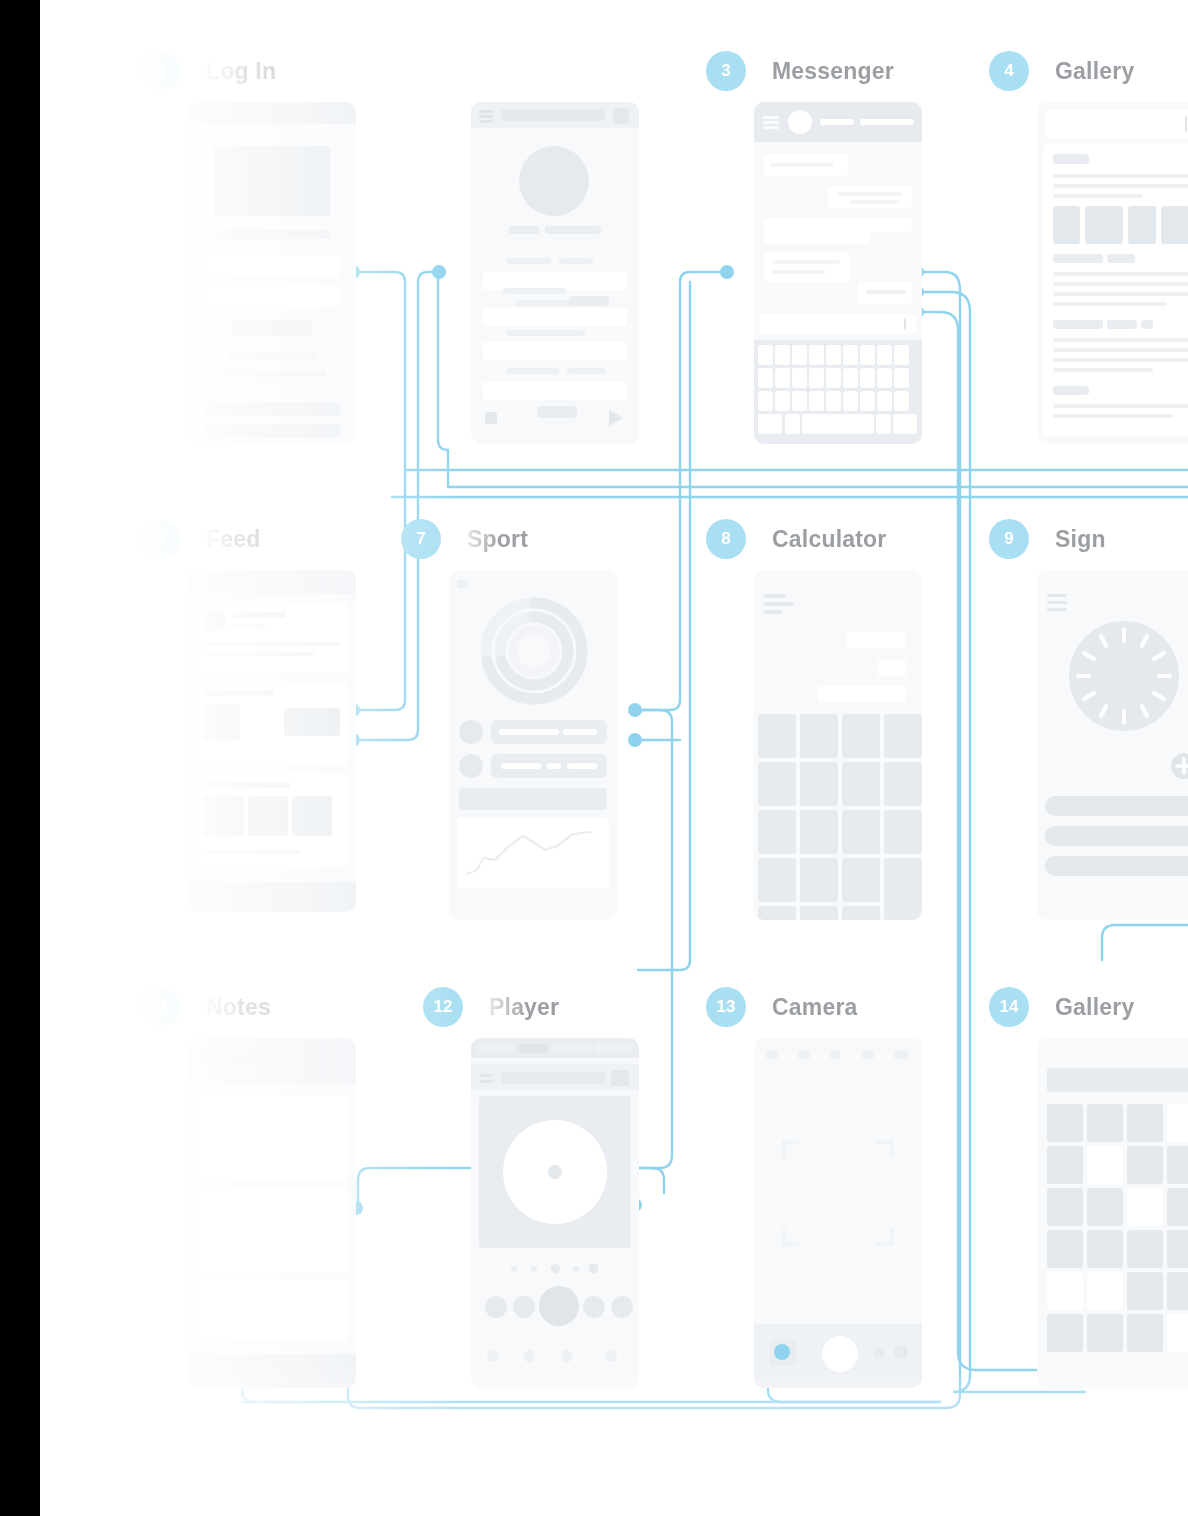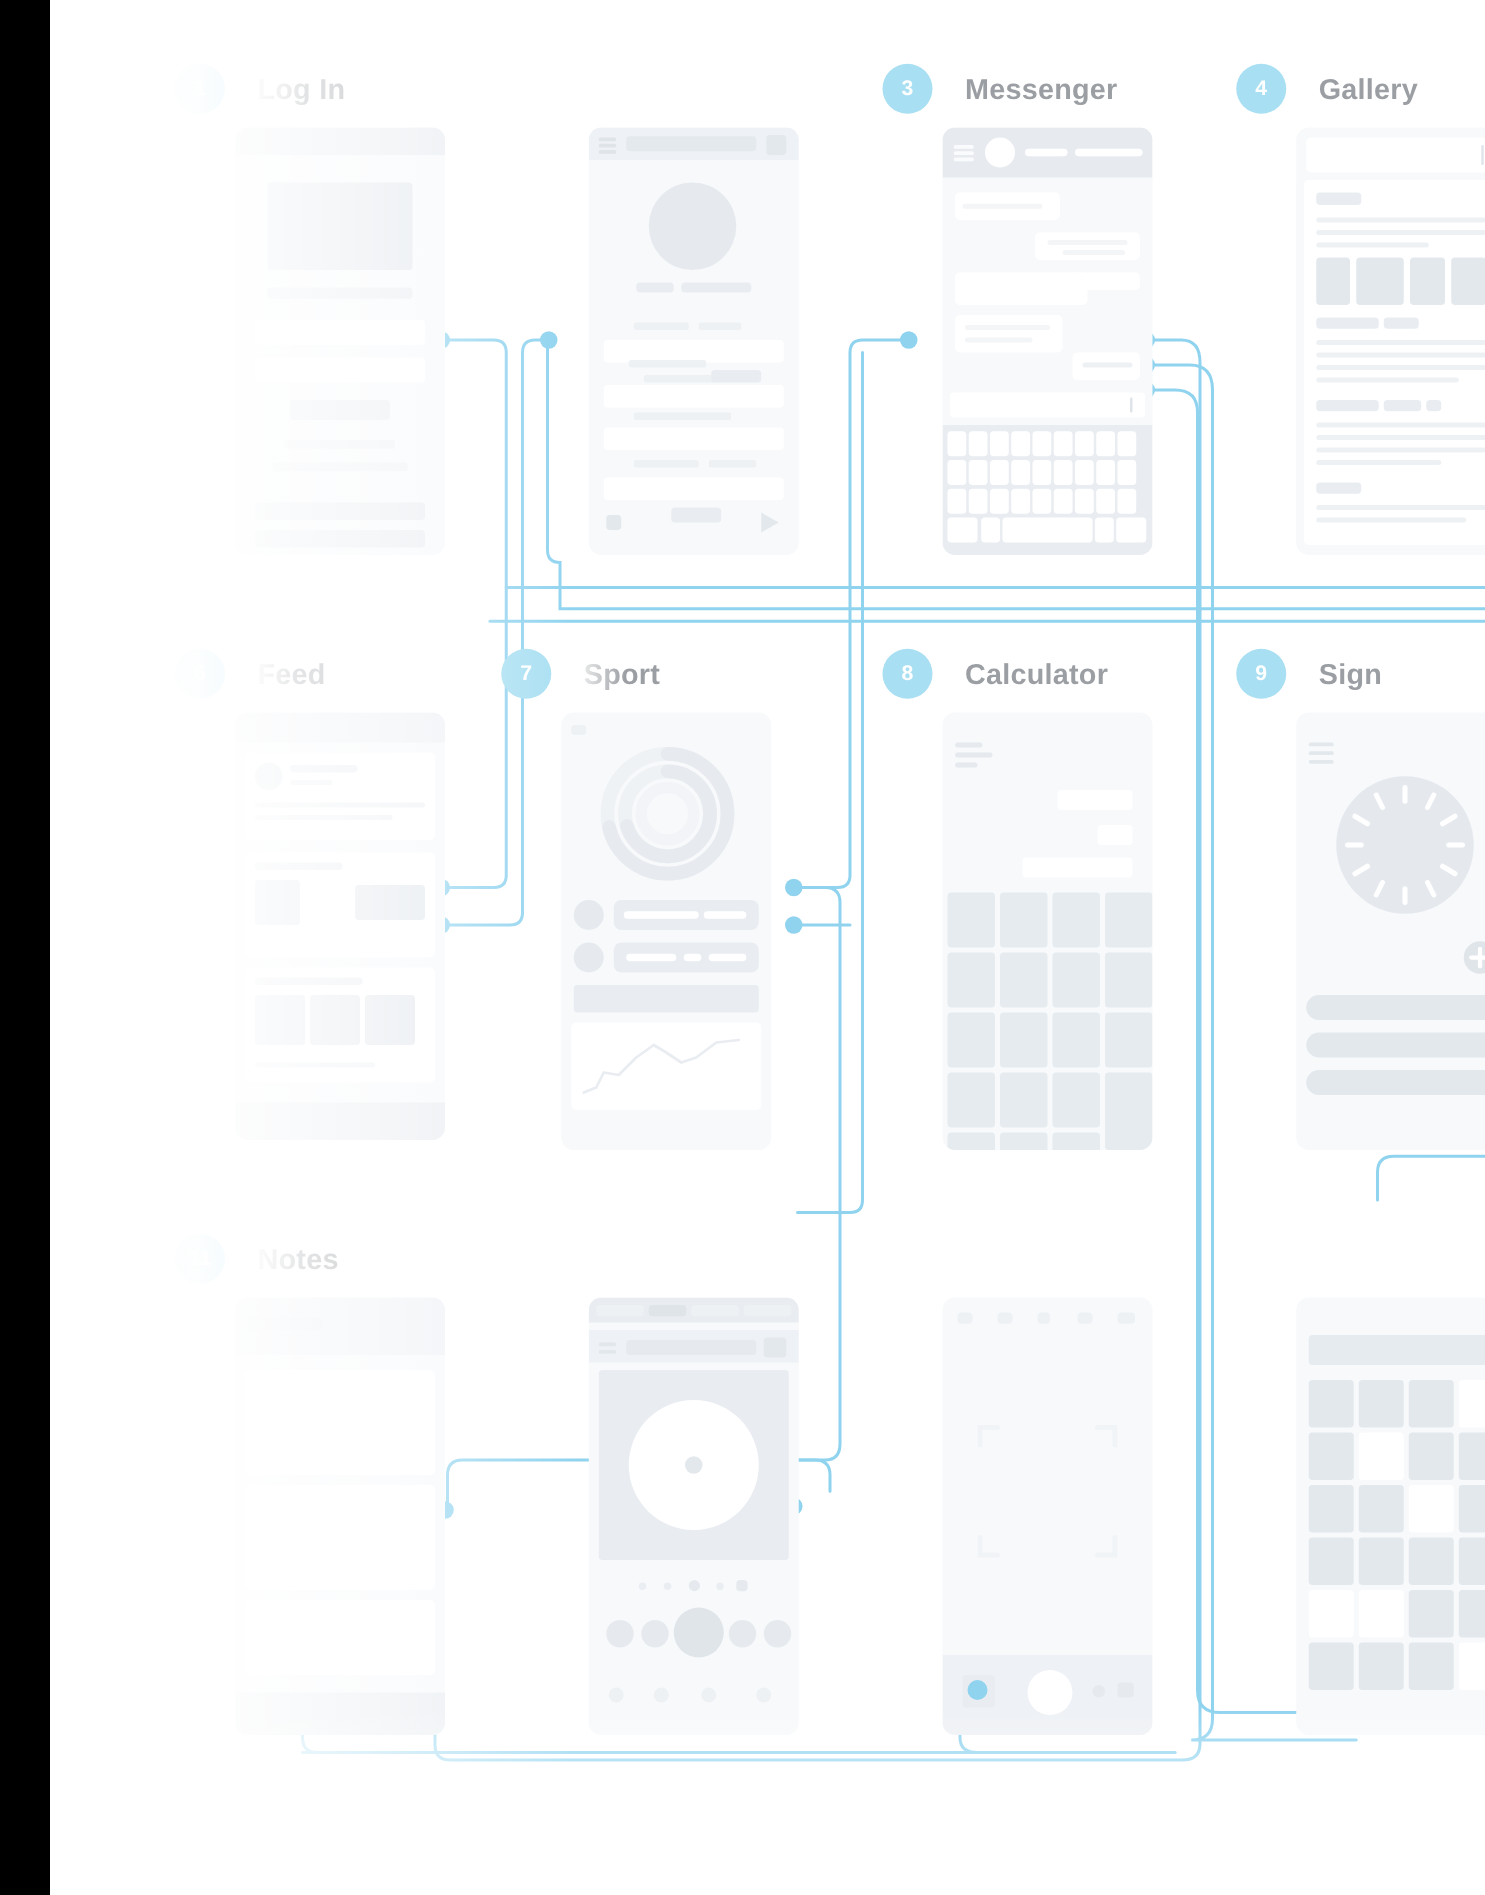--- a/index.html
+++ b/index.html
@@ -424,20 +424,24 @@
         <div class="hdrbar" style="height:46px;"></div>
         <div class="bar" style="left:10px;top:16px;width:60px;height:10px;"></div>
         <div class="wbar" style="left:8px;top:58px;width:152px;height:84px;border-radius:4px;"></div>
         <div class="wbar" style="left:8px;top:150px;width:152px;height:84px;border-radius:4px;"></div>
         <div class="wbar" style="left:8px;top:242px;width:152px;height:60px;border-radius:4px;"></div>
         <div class="bar" style="left:0;top:316px;width:168px;height:34px;border-radius:0;"></div>
       </div>
     </div>
 
     <div class="cell" style="left:383px;top:980px;width:270px;height:420px;">
+      <div class="cell-head">
+        <div class="badge">12</div>
+        <div class="cell-title fadeTitle">Player</div>
+      </div>
       <div class="phone tall">
         <div class="bar" style="left:0;top:0;width:168px;height:20px;border-radius:0;background:#e9edf1;"></div>
         <div class="bar" style="left:6px;top:6px;width:38px;height:9px;background:#eef1f4;"></div>
         <div class="bar" style="left:48px;top:6px;width:30px;height:9px;background:#dfe4e9;"></div>
         <div class="bar" style="left:82px;top:6px;width:38px;height:9px;background:#eef1f4;"></div>
         <div class="bar" style="left:124px;top:6px;width:38px;height:9px;background:#eef1f4;"></div>
         <div class="bar" style="left:0;top:26px;width:168px;height:26px;border-radius:0;background:#eef1f5;"></div>
         <div class="bar" style="left:8px;top:36px;width:14px;height:3px;background:#e2e7ec;"></div>
         <div class="bar" style="left:8px;top:42px;width:14px;height:3px;background:#e2e7ec;"></div>
         <div class="bar" style="left:30px;top:34px;width:104px;height:12px;background:#e6eaee;"></div>
@@ -456,20 +460,24 @@
         <div class="circ" style="left:112px;top:258px;width:22px;height:22px;"></div>
         <div class="circ" style="left:140px;top:258px;width:22px;height:22px;"></div>
         <div class="circ" style="left:16px;top:312px;width:12px;height:12px;background:#eef1f4;"></div>
         <div class="circ" style="left:52px;top:312px;width:12px;height:12px;background:#eef1f4;"></div>
         <div class="circ" style="left:90px;top:312px;width:12px;height:12px;background:#eef1f4;"></div>
         <div class="circ" style="left:134px;top:312px;width:12px;height:12px;background:#eef1f4;"></div>
       </div>
     </div>
 
     <div class="cell" style="left:666px;top:980px;width:270px;height:420px;">
+      <div class="cell-head">
+        <div class="badge">13</div>
+        <div class="cell-title">Camera</div>
+      </div>
       <div class="phone tall">
         <div class="bar" style="left:12px;top:12px;width:12px;height:9px;background:#eef1f4;"></div>
         <div class="bar" style="left:44px;top:12px;width:12px;height:9px;background:#eef1f4;"></div>
         <div class="bar" style="left:76px;top:12px;width:10px;height:9px;background:#eef1f4;"></div>
         <div class="bar" style="left:108px;top:12px;width:12px;height:9px;background:#eef1f4;"></div>
         <div class="bar" style="left:140px;top:12px;width:14px;height:9px;background:#eef1f4;"></div>
         <svg style="position:absolute;left:28px;top:100px;" width="112" height="110" viewBox="0 0 112 110">
           <g stroke="#f1f4f6" stroke-width="4" fill="none" stroke-linecap="round">
             <path d="M2 18 V4 H16"></path>
             <path d="M96 4 H110 V18"></path>
@@ -480,20 +488,24 @@
         <div class="bar" style="left:0;top:286px;width:168px;height:64px;border-radius:0;background:#eef1f5;"></div>
         <div class="sq" style="left:16px;top:302px;width:26px;height:26px;background:#e9edf1;"></div>
         <div class="circ" style="left:20px;top:306px;width:16px;height:16px;background:#8fd3ef;"></div>
         <div class="wcirc" style="left:68px;top:298px;width:36px;height:36px;"></div>
         <div class="circ" style="left:120px;top:310px;width:10px;height:10px;background:#e6eaee;"></div>
         <div class="sq" style="left:140px;top:308px;width:13px;height:12px;background:#e6eaee;"></div>
       </div>
     </div>
 
     <div class="cell" style="left:949px;top:980px;width:270px;height:420px;">
+      <div class="cell-head">
+        <div class="badge">14</div>
+        <div class="cell-title">Gallery</div>
+      </div>
       <div class="phone tall">
         <div class="bar" style="left:10px;top:30px;width:148px;height:24px;border-radius:3px;background:#e6ebef;"></div>
         <div class="sq" style="left:10px;top:66px;width:36px;height:38px;"></div>
         <div class="sq" style="left:50px;top:66px;width:36px;height:38px;"></div>
         <div class="sq" style="left:90px;top:66px;width:36px;height:38px;"></div>
         <div class="wbar" style="left:130px;top:66px;width:30px;height:38px;border-radius:3px;"></div>
         <div class="sq" style="left:10px;top:108px;width:36px;height:38px;"></div>
         <div class="wbar" style="left:50px;top:108px;width:36px;height:38px;border-radius:3px;"></div>
         <div class="sq" style="left:90px;top:108px;width:36px;height:38px;"></div>
         <div class="sq" style="left:130px;top:108px;width:30px;height:38px;"></div>

